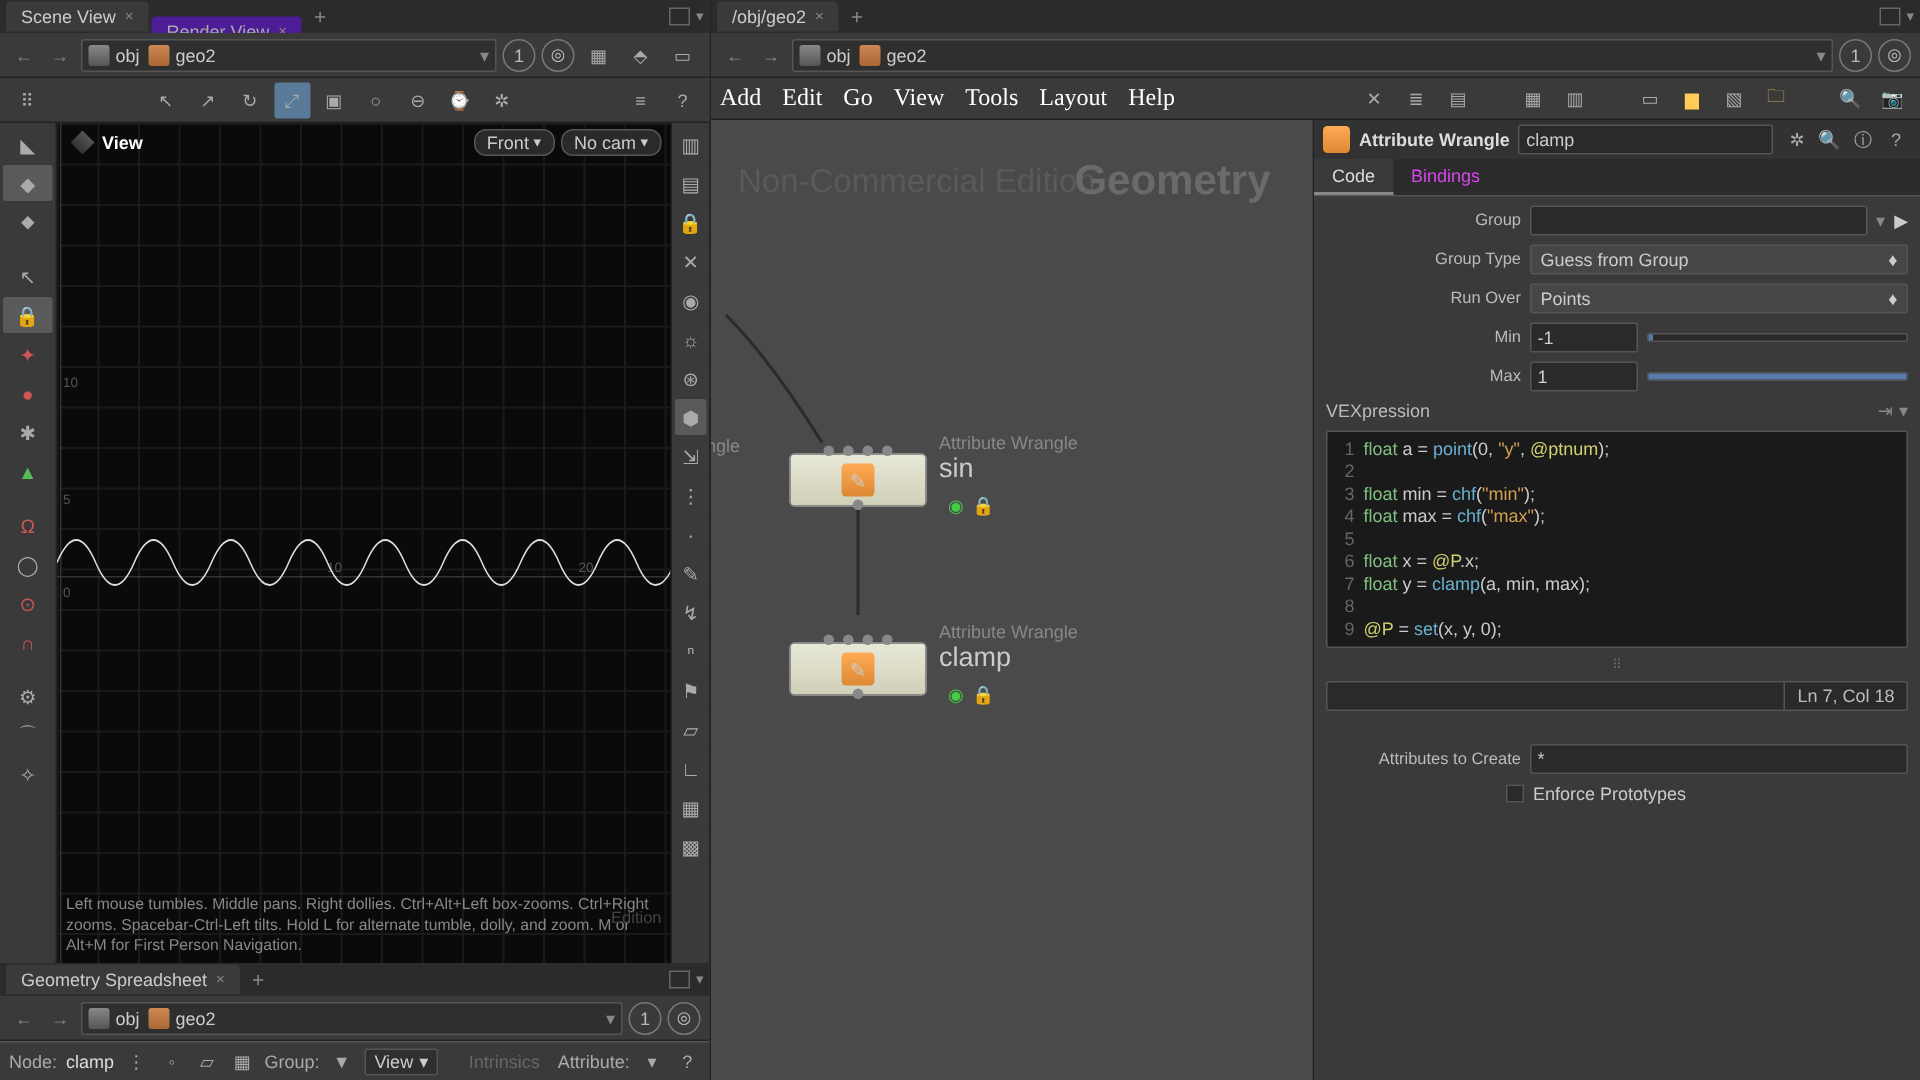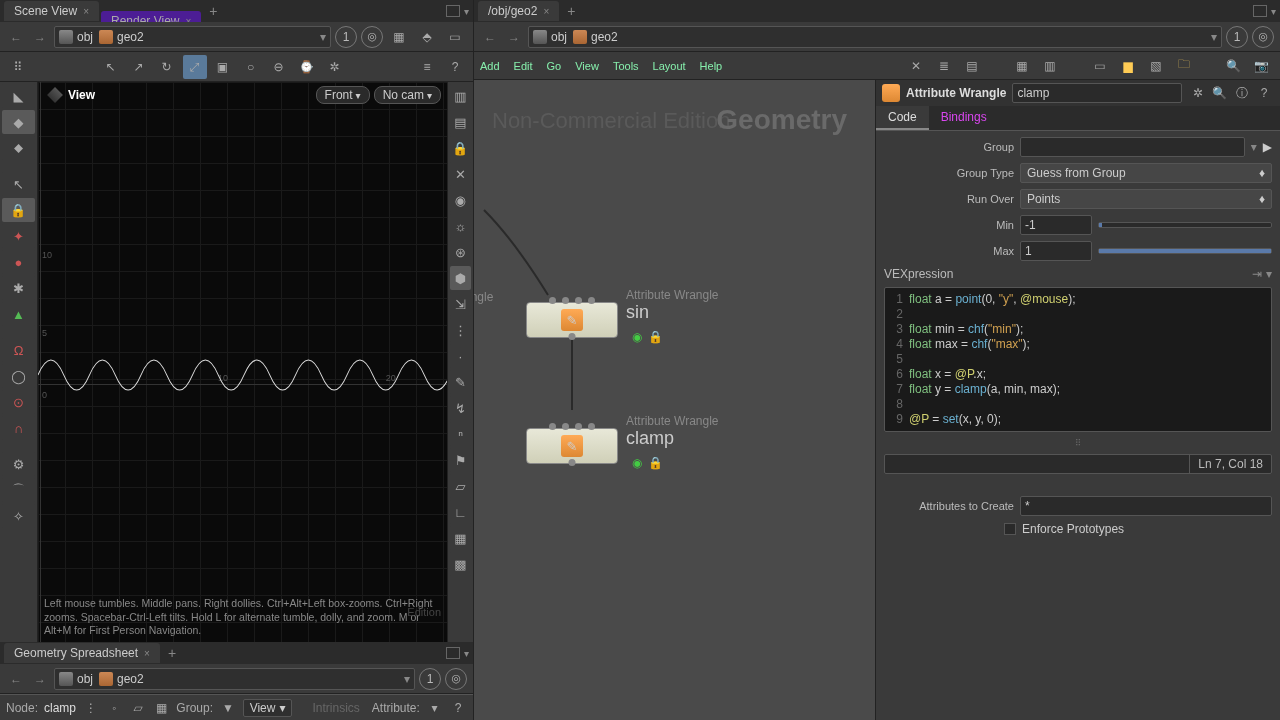--- a/index.html
+++ b/index.html
@@ -101,21 +101,21 @@
 .fn { color:#6ab0d0;}
 .at { color:#d0d070;}
 .status { display:flex; border:1px solid #555; border-radius:2px; background:#2a2a2a;}
 .status .msg { flex:1; padding:2px 4px; min-height:18px;}
 .status .pos { border-left:1px solid #555; padding:2px 8px; color:#bbb;}
 .chk { display:flex; align-items:center; gap:6px; margin-left:120px;}
 .chk .box { width:12px; height:12px; background:#2a2a2a; border:1px solid #555;}
 
 
 .menubar { height:28px; background:#3a3a3a; display:flex; align-items:center; padding:0 6px; gap:14px; border-bottom:1px solid #222;}
-.menubar .mi { color:#86efac; font-size:11px;}
+.menubar .mi { color:#ffffff; font-size:16px;font-family:Liberation Serif, serif;}
 .menubar .r { margin-left:auto; display:flex; gap:4px;}
 
 
 .ssbar { height:26px; background:#3a3a3a; display:flex; align-items:center; padding:0 6px; gap:6px; border-top:1px solid #555; font-size:11px;}
 .ssbar .lab { color:#aaa;}
 .ssbar .val { color:#ddd;}
 .ssbar .dd2 { background:#2f2f2f; border:1px solid #555; padding:1px 6px; border-radius:2px; display:flex; align-items:center; gap:4px;}
 .ssbar .sp { flex:1;}
 .sep { height:8px;}
 </style>
@@ -452,21 +452,21 @@
         <div class="vexlabel">
             <span>VEXpression</span>
             <div class="r">
               <span>⇥</span>
               <span>▾</span>
             </div>
           </div>
         <div class="codebox">
           <div class="codeln">
               <span class="gut">1</span>
-              <span class="src"><span class="kw">float</span> a = <span class="fn">point</span>(0, <span class="str">"y"</span>, <span class="at">@mouse</span>);</span>
+              <span class="src"><span class="kw">float</span> a = <span class="fn">point</span>(0, <span class="str">"y"</span>, <span class="at">@ptnum</span>);</span>
             </div>
           <div class="codeln">
               <span class="gut">2</span>
               <span class="src"></span>
             </div>
           <div class="codeln">
               <span class="gut">3</span>
               <span class="src"><span class="kw">float</span> min = <span class="fn">chf</span>(<span class="str">"min"</span>);</span>
             </div>
           <div class="codeln">

